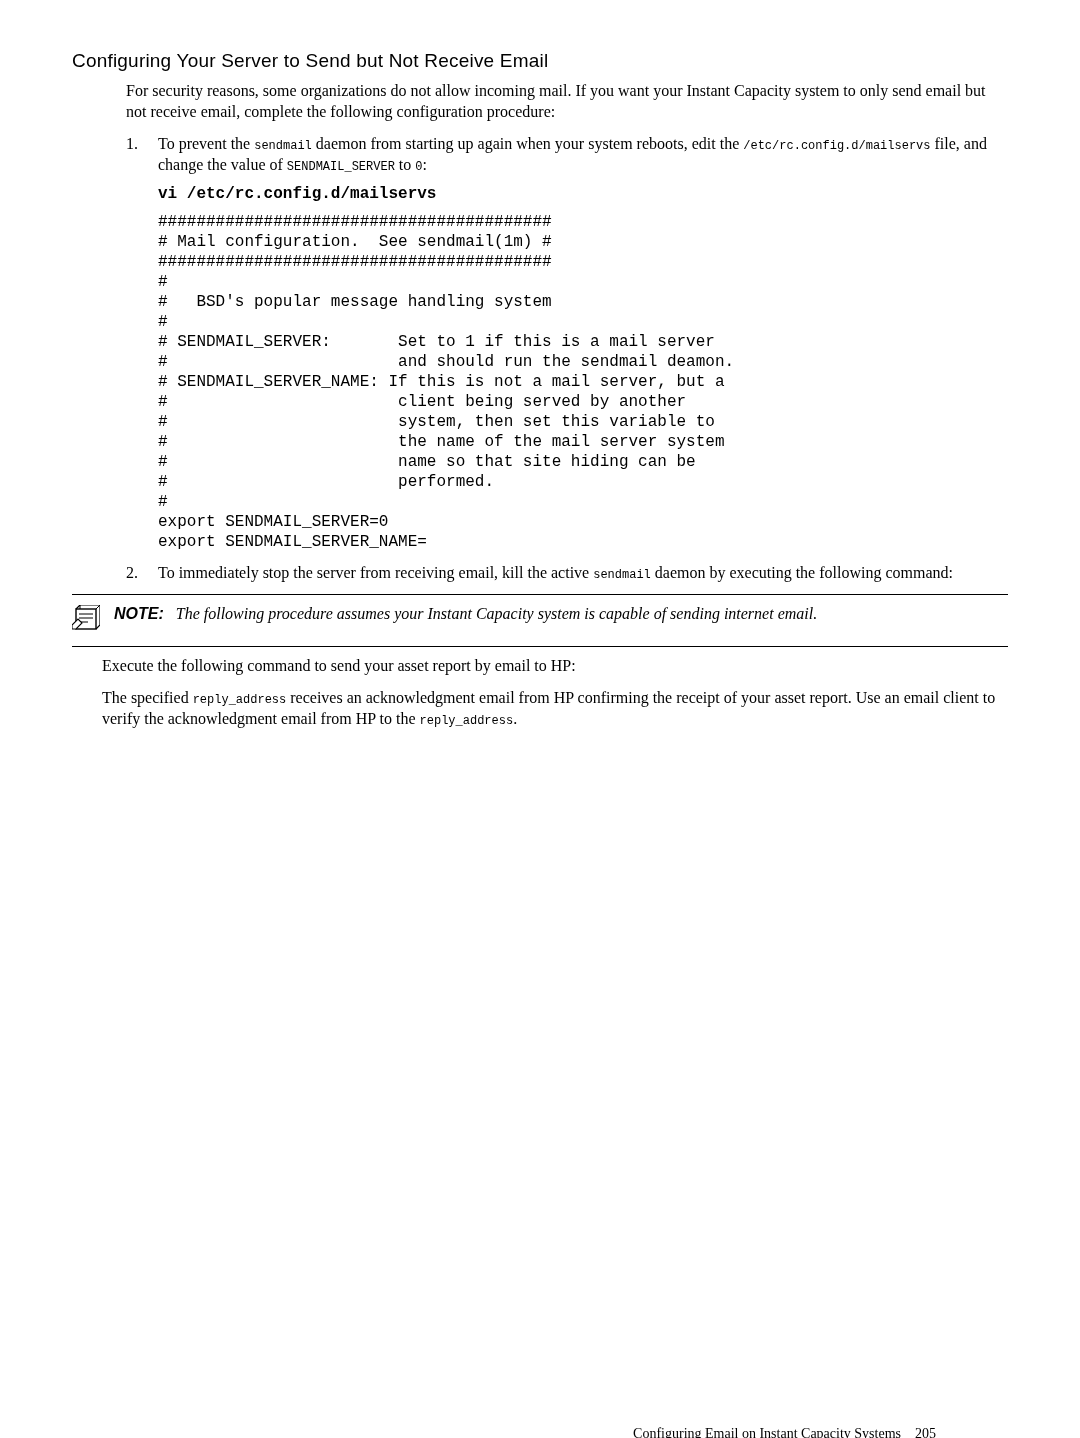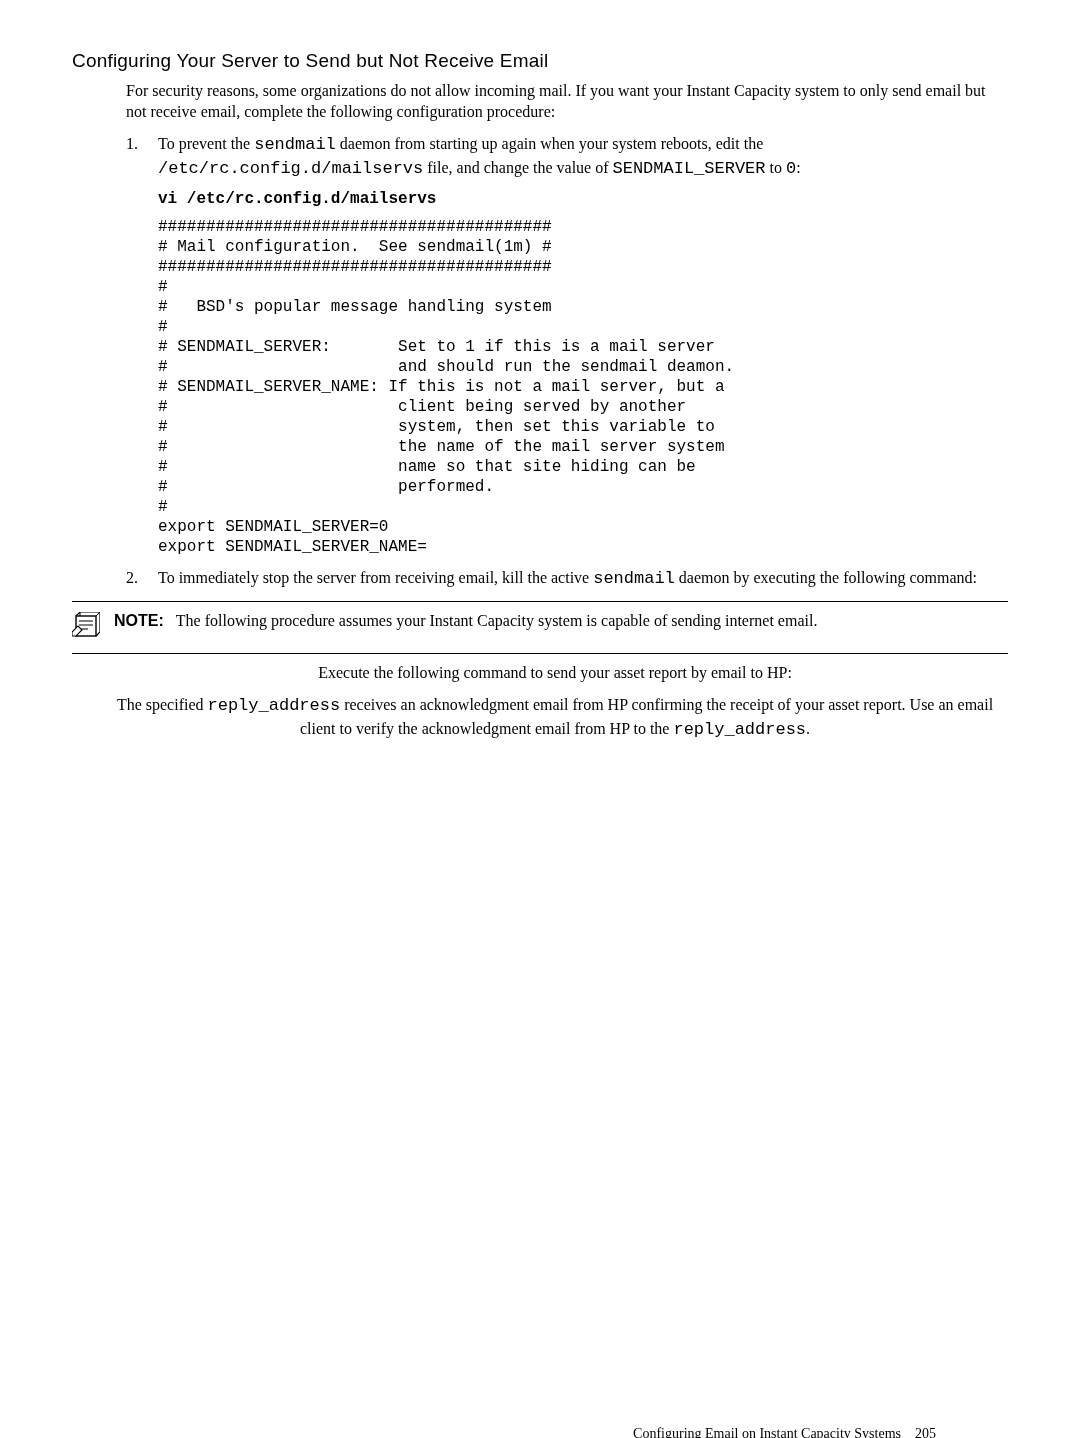--- a/index.html
+++ b/index.html
@@ -40,21 +40,21 @@
       position: relative;
     }
     ol.numlist > li::before {
       content: counter(item) ".";
       position: absolute;
       left: 0;
       top: 0;
     }
     code, .mono {
       font-family: "Courier New", Courier, monospace;
-      font-size: 17px;
+      font-size: 12px;
     }
     pre.code {
       font-family: "Courier New", Courier, monospace;
       font-size: 16px;
       line-height: 1.25;
       margin: 8px 0 8px 0;
       white-space: pre;
     }
     pre.code.bold {
       font-weight: bold;
@@ -66,41 +66,41 @@
       border-top: 1px solid #000;
       border-bottom: 1px solid #000;
       padding: 8px 0 8px 0;
     }
     .note-block .note-icon {
       flex: 0 0 28px;
       margin-top: 2px;
     }
     .note-block .note-text {
       flex: 1;
+      font-style: italic;
     }
     .note-label {
       font-family: Arial, sans-serif;
       font-weight: bold;
       font-size: 16px;
     }
     .footer {
       position: absolute;
       bottom: 42px;
       right: 72px;
       font-family: "Palatino Linotype", "Book Antiqua", Palatino, serif;
       font-size: 14px;
     }
     .page {
       position: relative;
       min-height: 1438px;
       box-sizing: border-box;
     }
     .body-wrapped {
       margin-left: 30px;
-      text-align: center;
     }
   </style>
 </head>
 <body>
 <div class="page">
 
 <h3 class="heading-sans">Configuring Your Server to Send but Not Receive Email</h3>
 
 <div class="body-indent">
   <p class="para">For security reasons, some organizations do not allow incoming mail. If you want your Instant Capacity system to only send email but not receive email, complete the following configuration procedure:</p>

